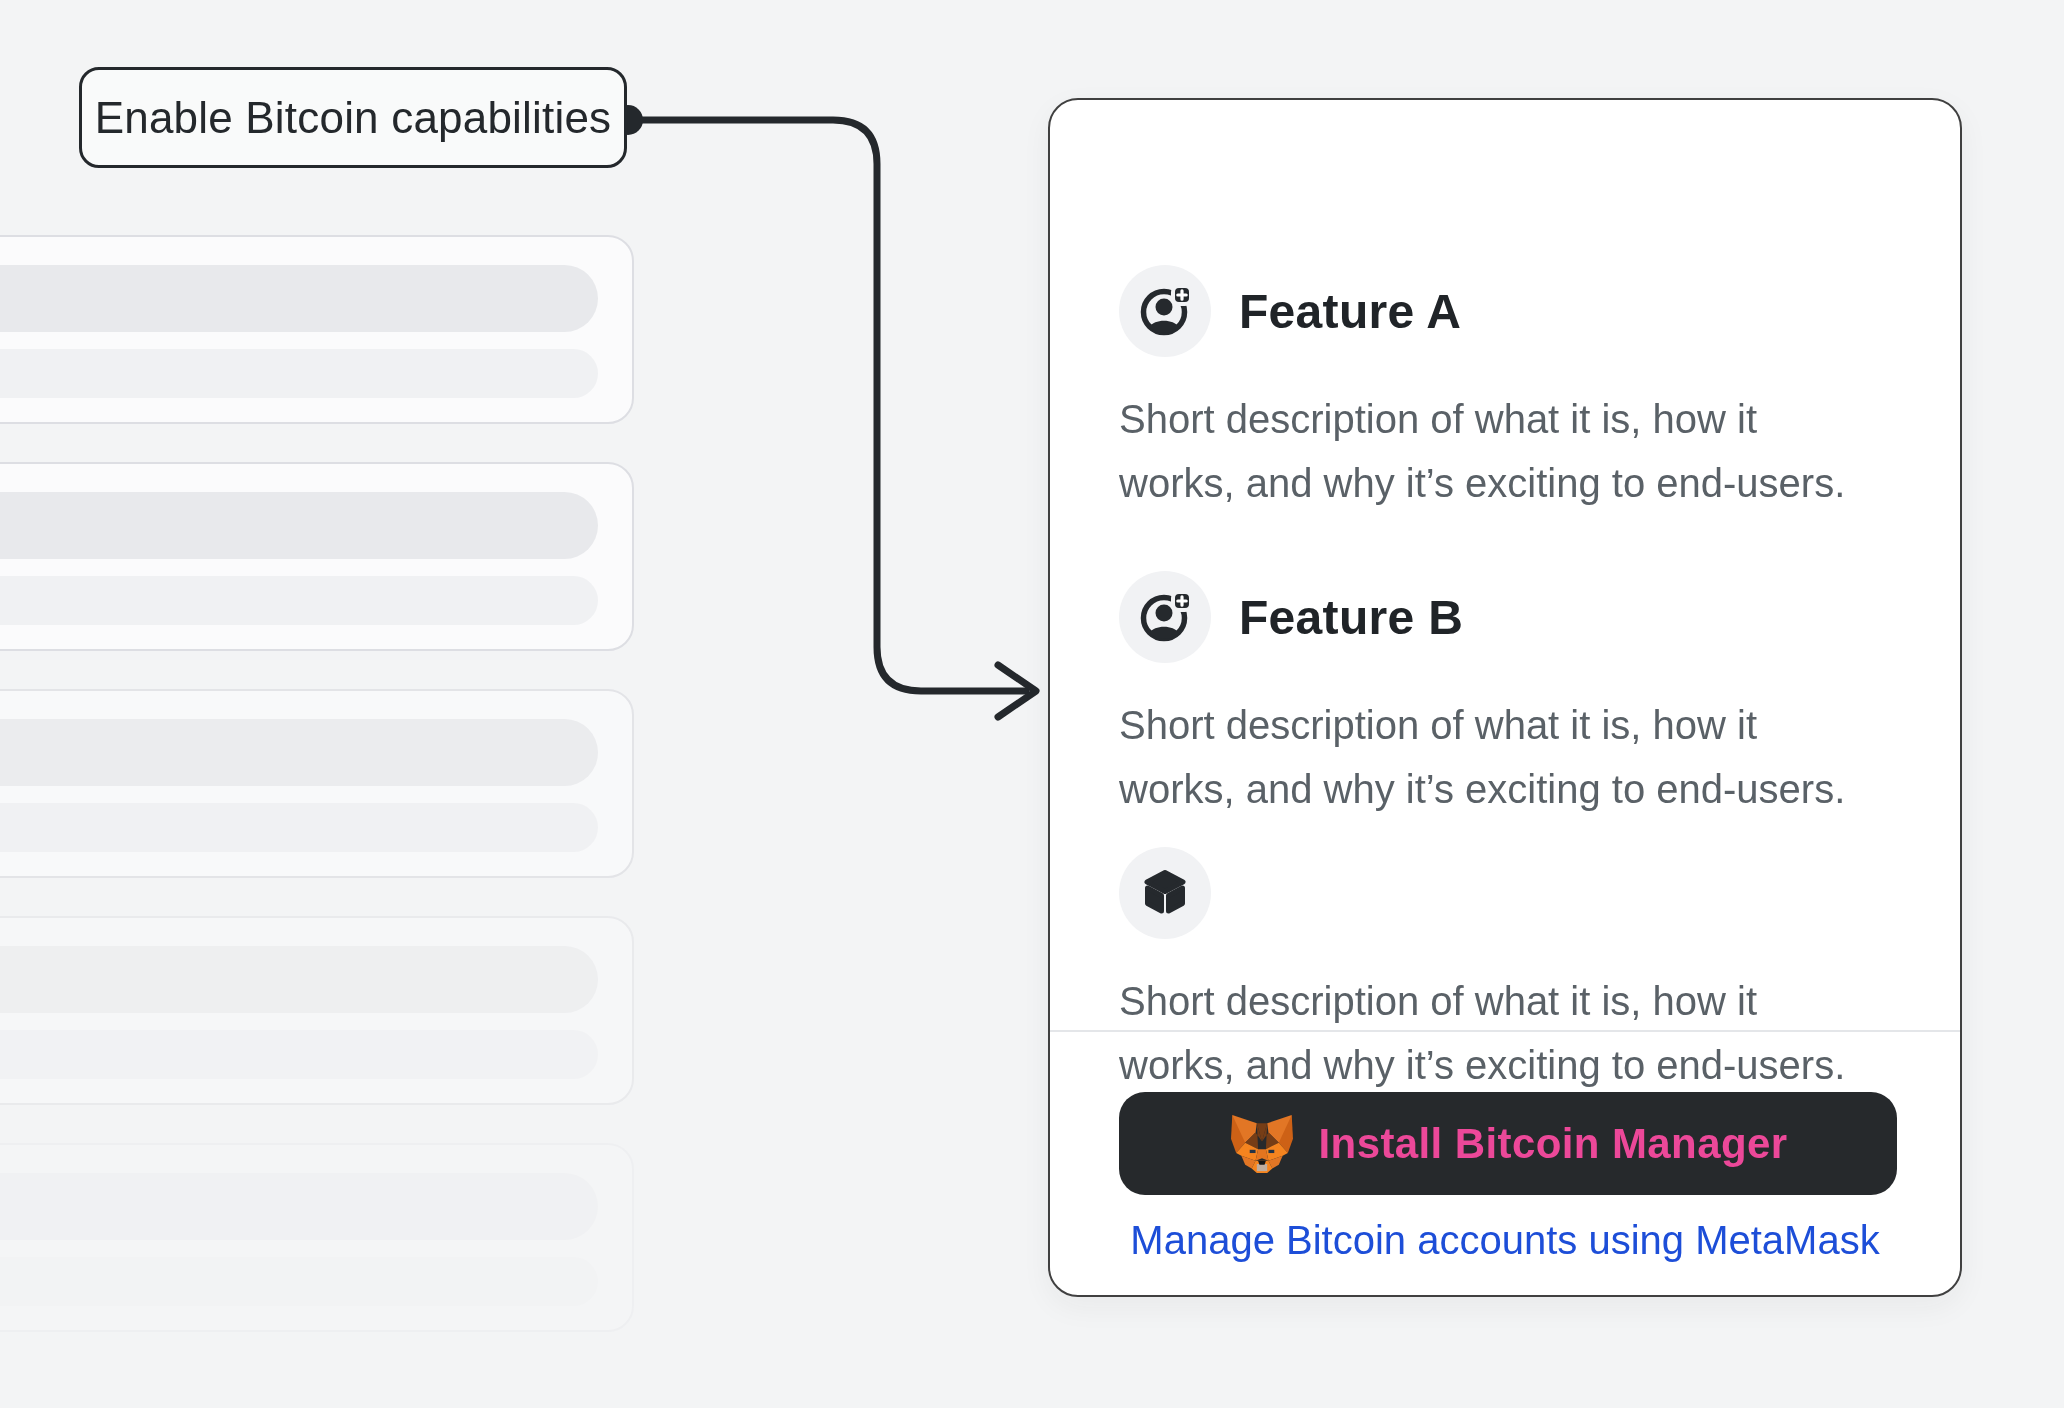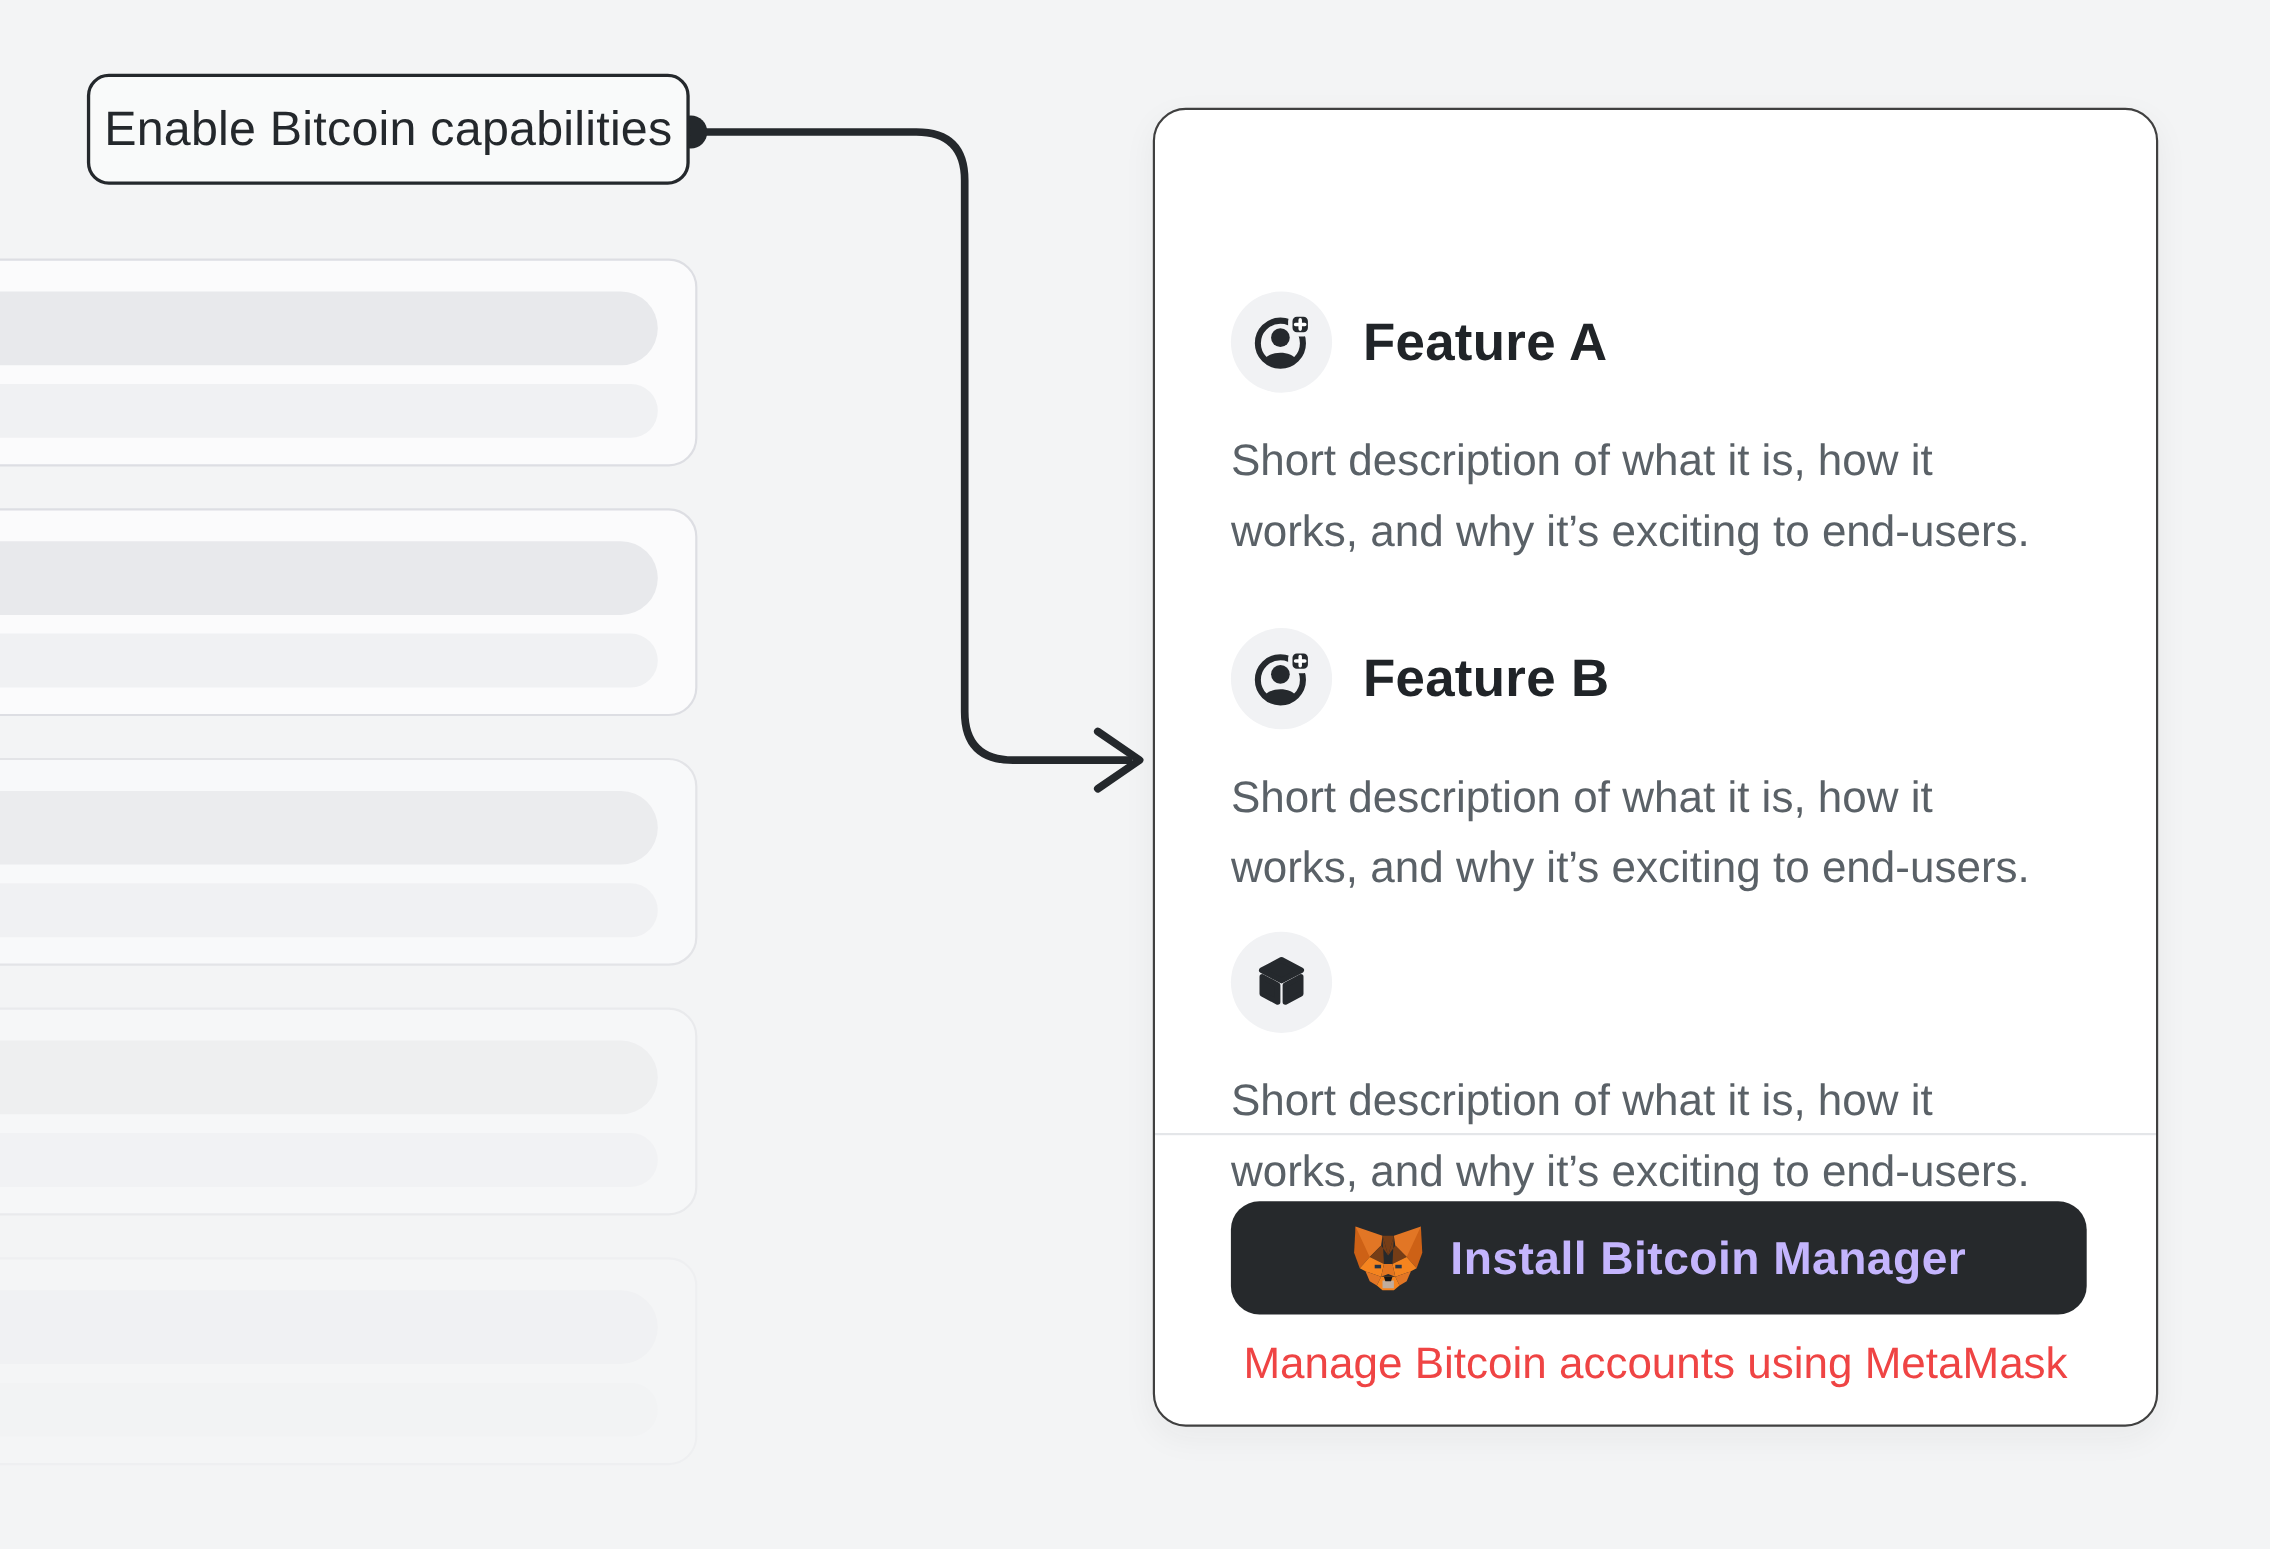--- a/index.html
+++ b/index.html
@@ -79,27 +79,27 @@
   .install-button {
     position: absolute; left: 69px; top: 992px;
     width: 778px; height: 103px;
     background: #26292c;
     border: none; border-radius: 26px;
     display: flex; align-items: center; justify-content: center; gap: 24px;
     cursor: pointer;
     font-family: "Liberation Sans", sans-serif;
   }
   .install-button-label {
-    font-size: 42px; font-weight: 700; color: #c4b5fd; letter-spacing: 0.4px;
+    font-size: 42px; font-weight: 700; color: #ec4899; letter-spacing: 0.4px;
     white-space: nowrap;
   }
   .install-caption {
     position: absolute; left: 0; top: 1118px; width: 100%;
     text-align: center;
-    font-size: 40px; color: #ef4444;
+    font-size: 40px; color: #1d4ed8;
   }
 
   .fox-svg { width: 66px; height: 62px; flex: 0 0 auto; }
 </style>
 </head>
 <body>
 
 <div id="stage">
 
   <div class="skeleton-col">

